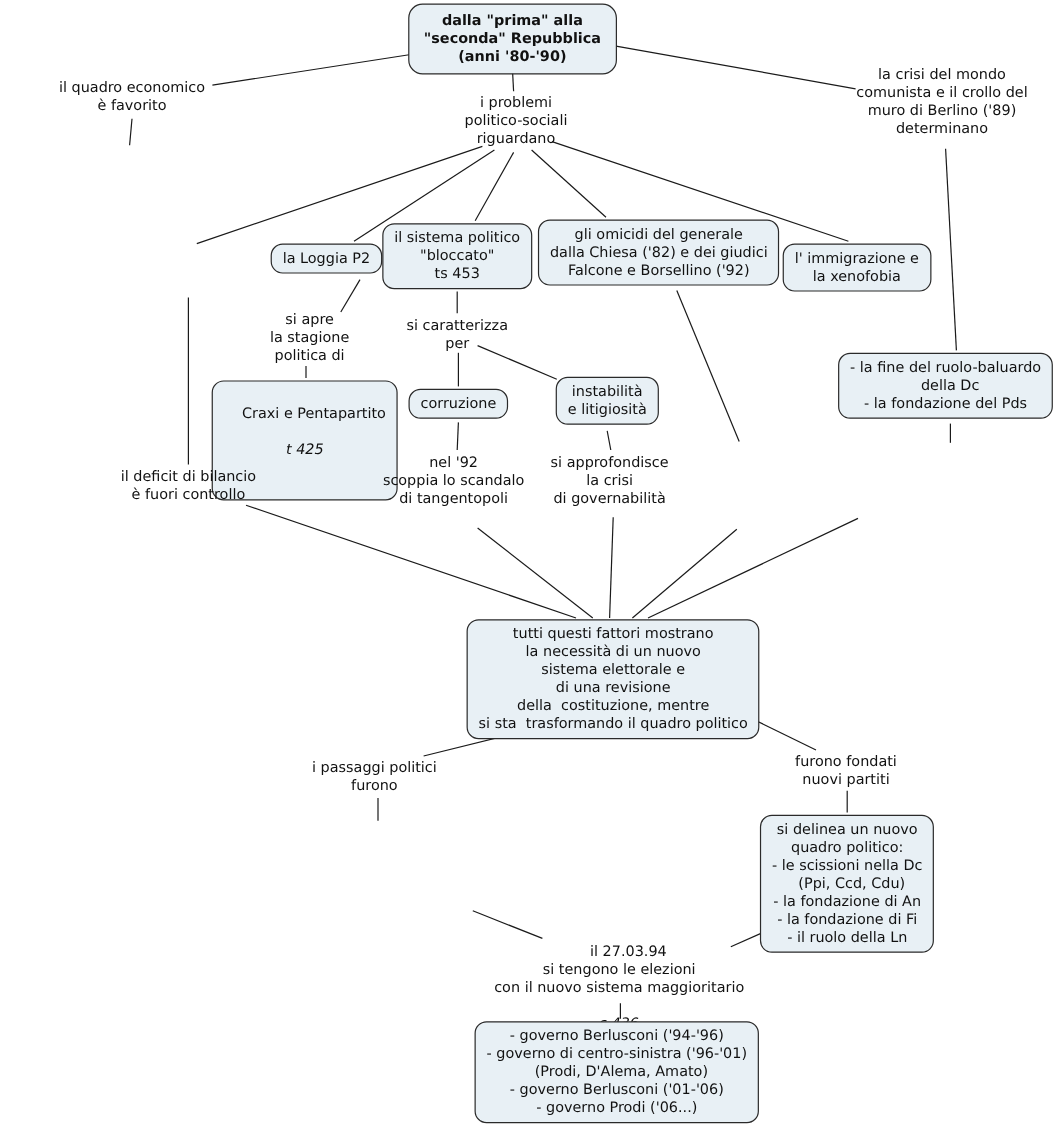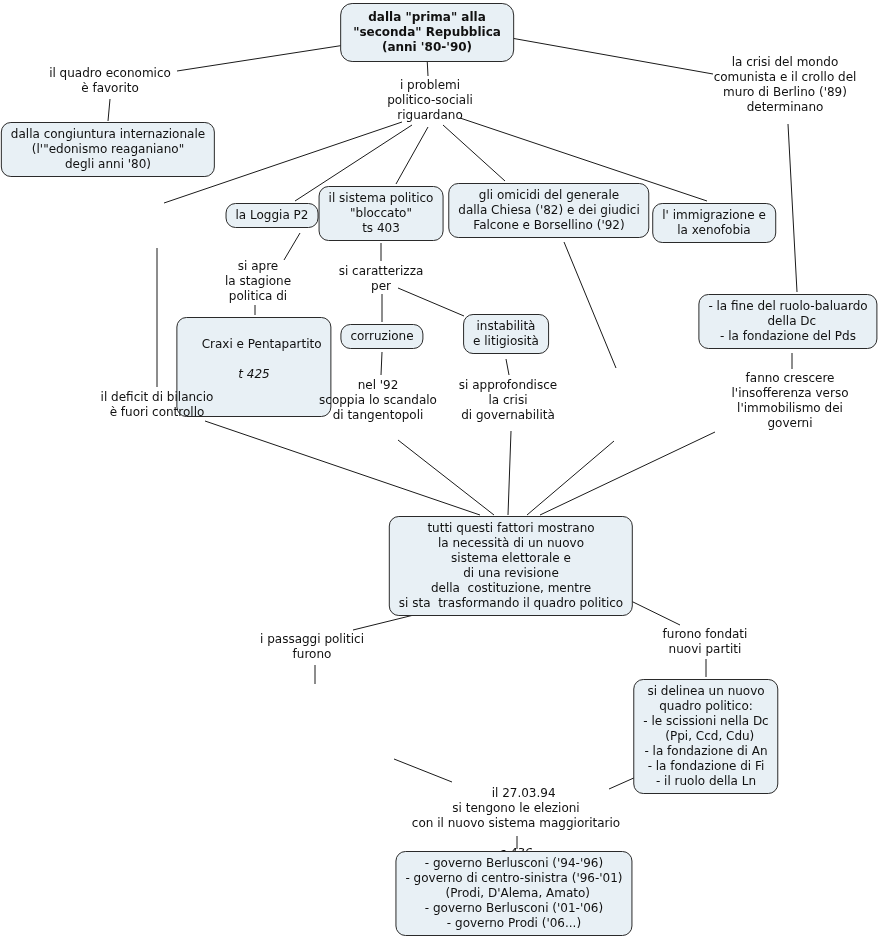--- a/index.html
+++ b/index.html
@@ -65,27 +65,24 @@
   <div class="node" style="left:110px;top:66px;">il quadro economico
 è favorito</div>
   <div class="node" style="left:430px;top:78px;">i problemi
 politico-sociali
 riguardano</div>
   <div class="node" style="left:785px;top:55px;">la crisi del mondo
 comunista e il crollo del
 muro di Berlino ('89)
 determinano</div>
 
-  <div class="node box" style="left:108px;top:122px;">dalla congiuntura internazionale
-(l'"edonismo reaganiano"
-degli anni '80)</div>
   <div class="node box" style="left:272px;top:203px;">la Loggia P2</div>
   <div class="node box" style="left:381px;top:186px;">il sistema politico
 "bloccato"
-ts 403</div>
+ts 453</div>
   <div class="node box" style="left:549px;top:183px;">gli omicidi del generale
 dalla Chiesa ('82) e dei giudici
 Falcone e Borsellino ('92)</div>
   <div class="node box" style="left:714px;top:203px;">l' immigrazione e
 la xenofobia</div>
 
   <div class="node" style="left:258px;top:259px;">si apre
 la stagione
 politica di</div>
   <div class="node" style="left:381px;top:264px;">si caratterizza
@@ -103,24 +100,20 @@
 - la fondazione del Pds</div>
 
   <div class="node" style="left:157px;top:390px;">il deficit di bilancio
 è fuori controllo</div>
   <div class="node" style="left:378px;top:378px;">nel '92
 scoppia lo scandalo
 di tangentopoli</div>
   <div class="node" style="left:508px;top:378px;">si approfondisce
 la crisi
 di governabilità</div>
-  <div class="node" style="left:790px;top:371px;">fanno crescere
-l'insofferenza verso
-l'immobilismo dei
-governi</div>
 
   <div class="node box" style="left:511px;top:516px;">tutti questi fattori mostrano
 la necessità di un nuovo
 sistema elettorale e
 di una revisione
 della  costituzione, mentre
 si sta  trasformando il quadro politico</div>
 
   <div class="node" style="left:312px;top:632px;">i passaggi politici
 furono</div>

